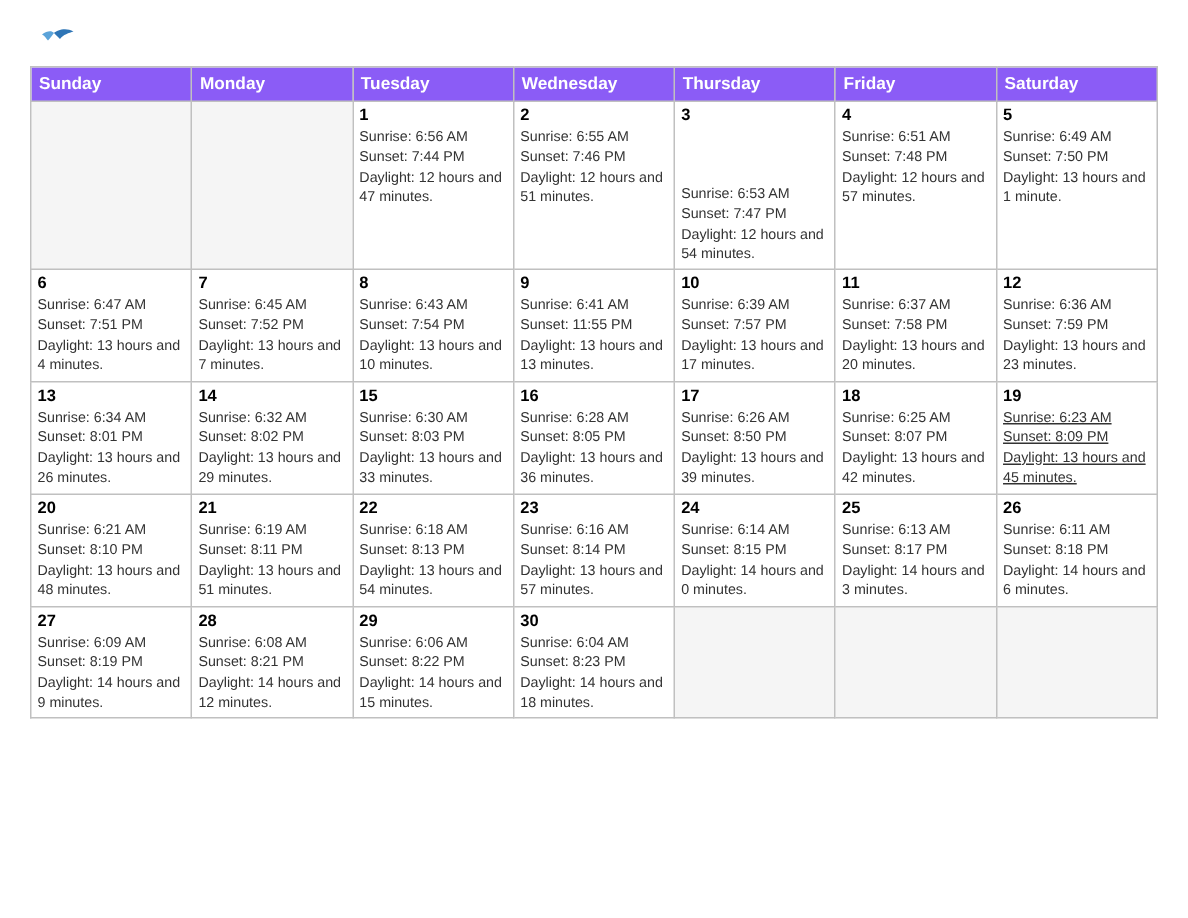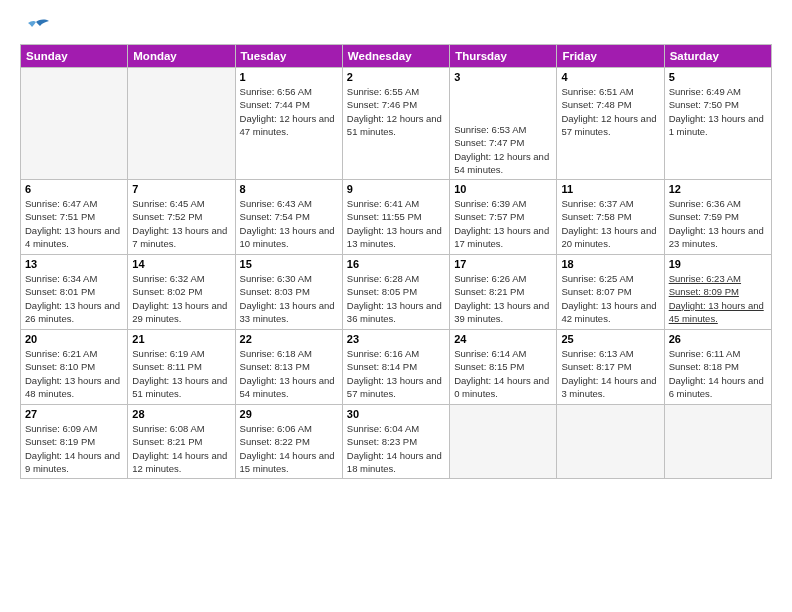--- a/index.html
+++ b/index.html
@@ -45,21 +45,21 @@
       font-size: 14px;
       color: #555;
       margin-top: 2px;
     }
     .calendar {
       width: 100%;
       border-collapse: collapse;
       font-size: 10.5px;
     }
     .calendar th {
-      background: #a21caf;
+      background: #8b5cf6;
       color: #fff;
       text-align: left;
       padding: 5px 5px;
       font-size: 11.5px;
       font-weight: bold;
       border: 1px solid #c0c0c0;
     }
     .calendar td {
       border: 1px solid #c0c0c0;
       vertical-align: top;
@@ -221,21 +221,21 @@
           </td>
           <td>
             <div class="day-num">16</div>
             <div class="day-info" style="white-space: pre-line;">Sunrise: 6:28 AM
 Sunset: 8:05 PM
 Daylight: 13 hours and 36 minutes.</div>
           </td>
           <td>
             <div class="day-num">17</div>
             <div class="day-info" style="white-space: pre-line;">Sunrise: 6:26 AM
-Sunset: 8:21 PM
+Sunset: 8:50 PM
 Daylight: 13 hours and 39 minutes.</div>
           </td>
           <td>
             <div class="day-num">18</div>
             <div class="day-info" style="white-space: pre-line;">Sunrise: 6:25 AM
 Sunset: 8:07 PM
 Daylight: 13 hours and 42 minutes.</div>
           </td>
           <td>
             <div class="day-num">19</div>

